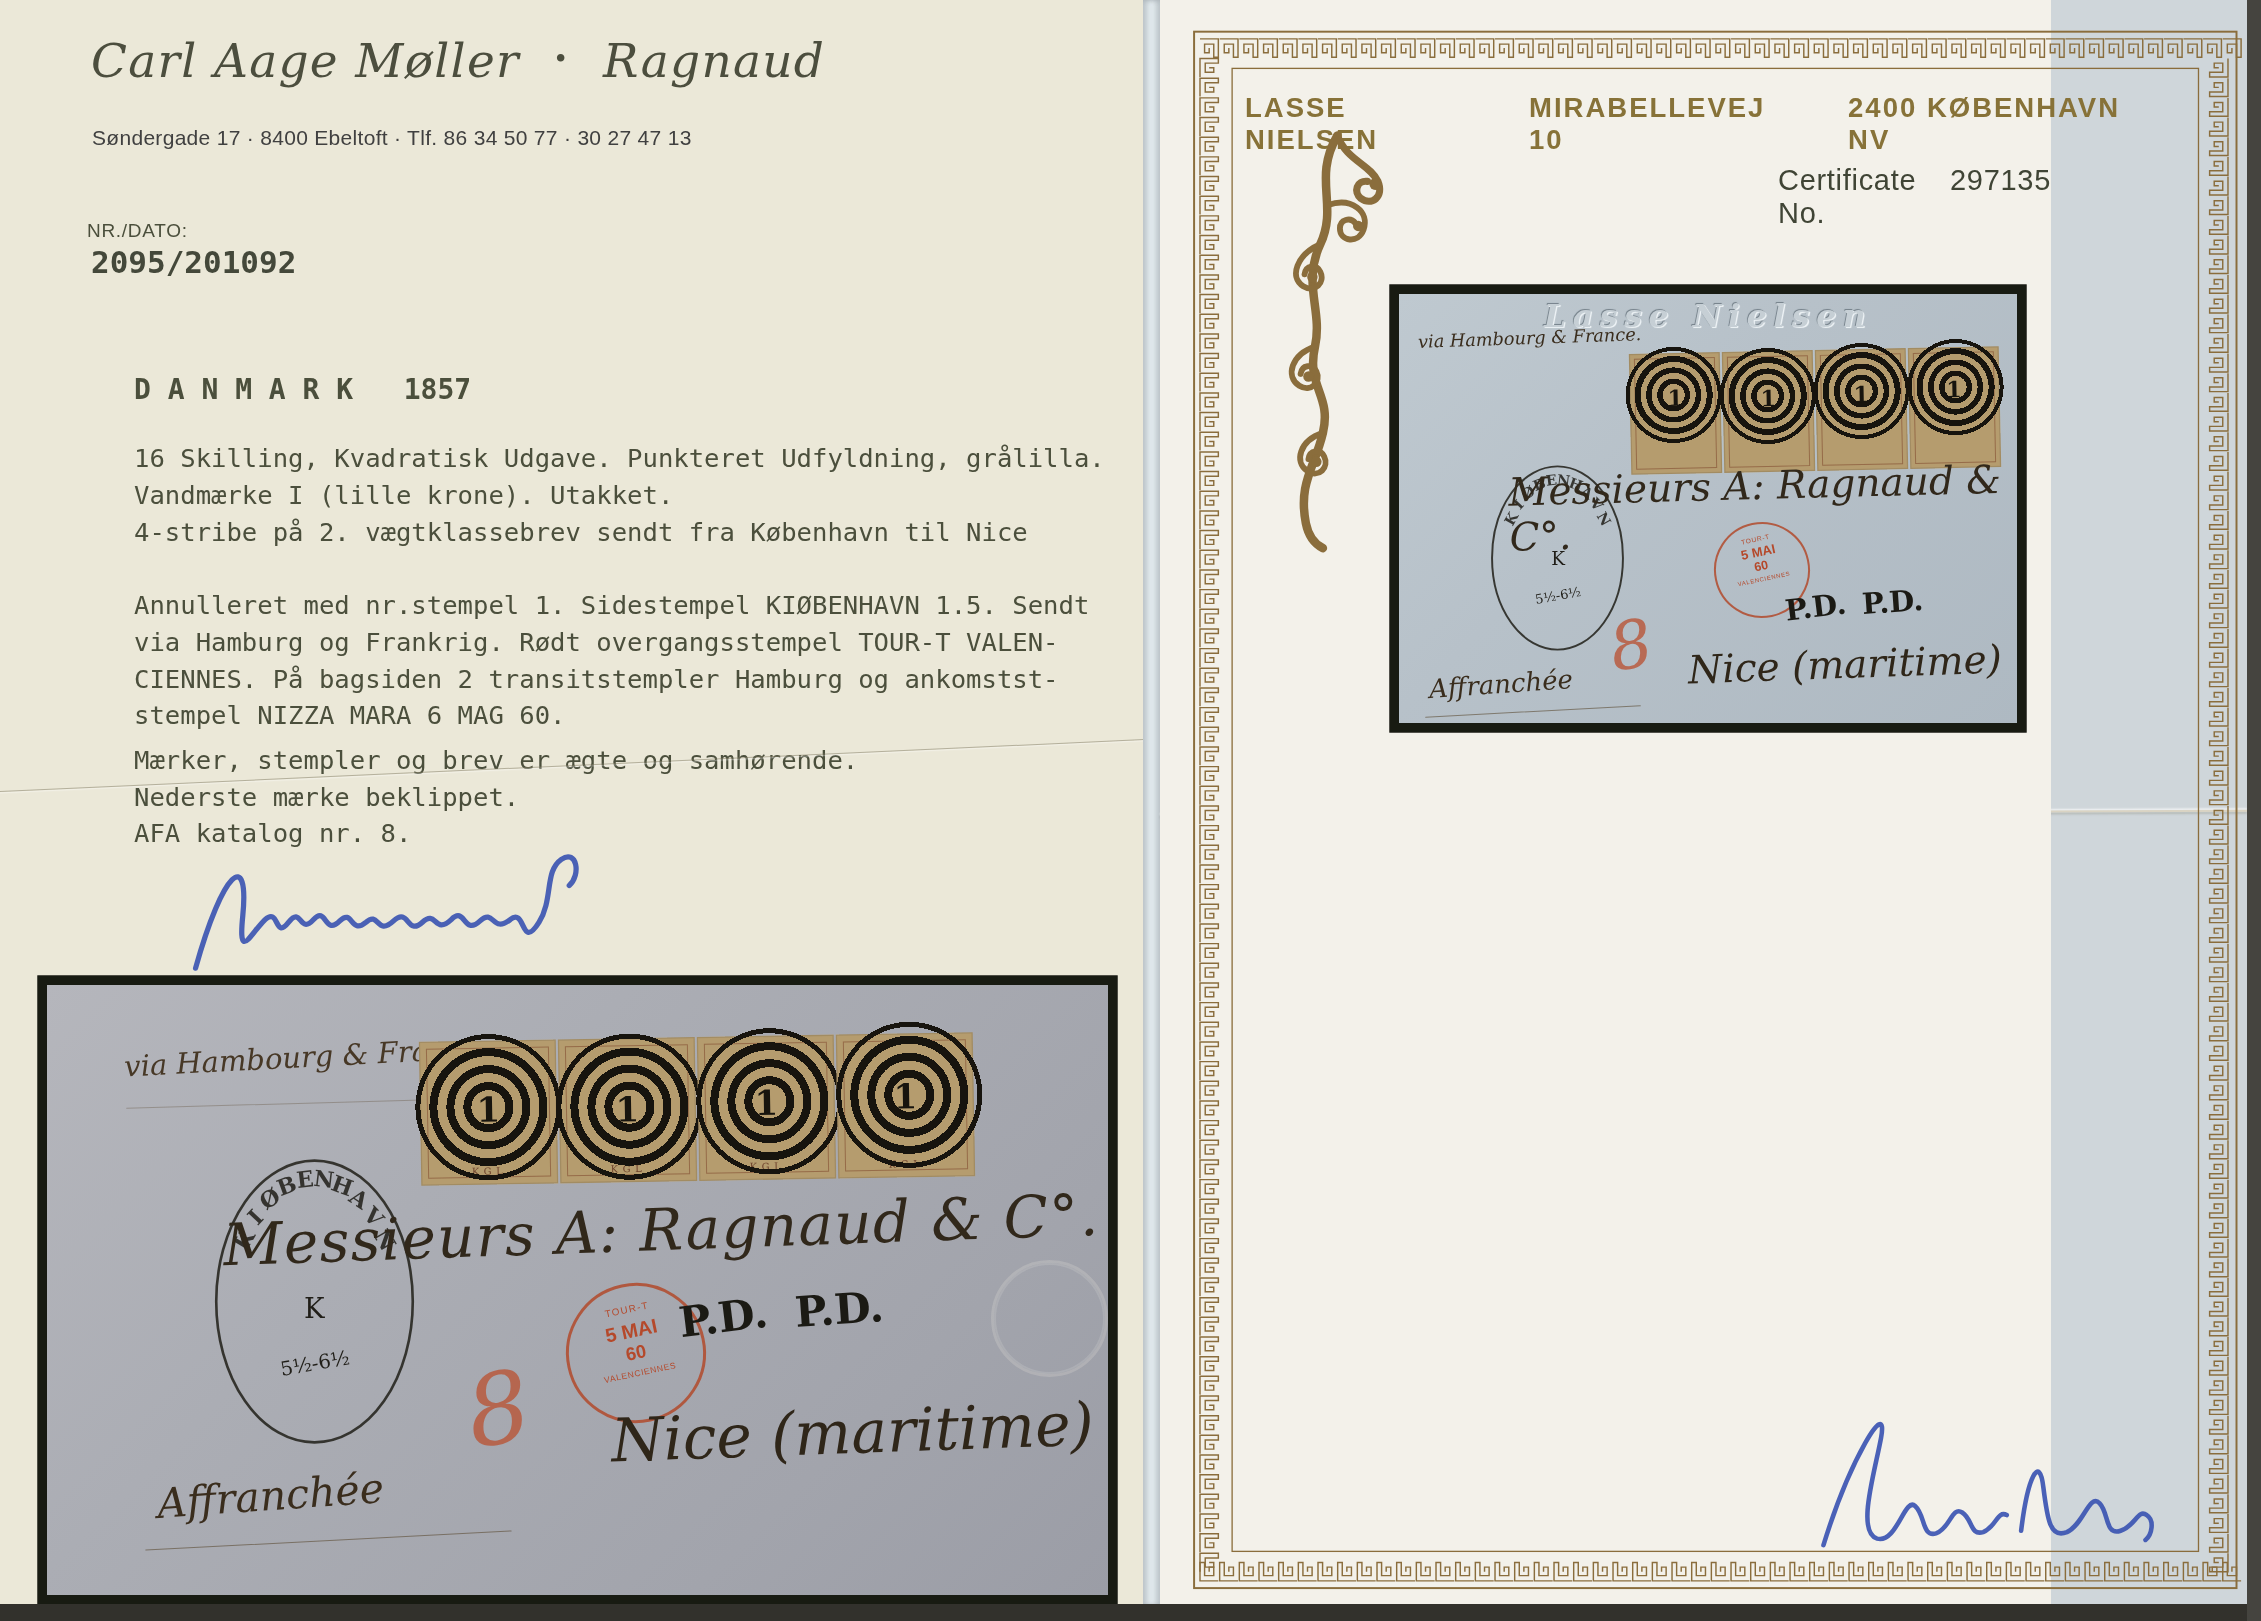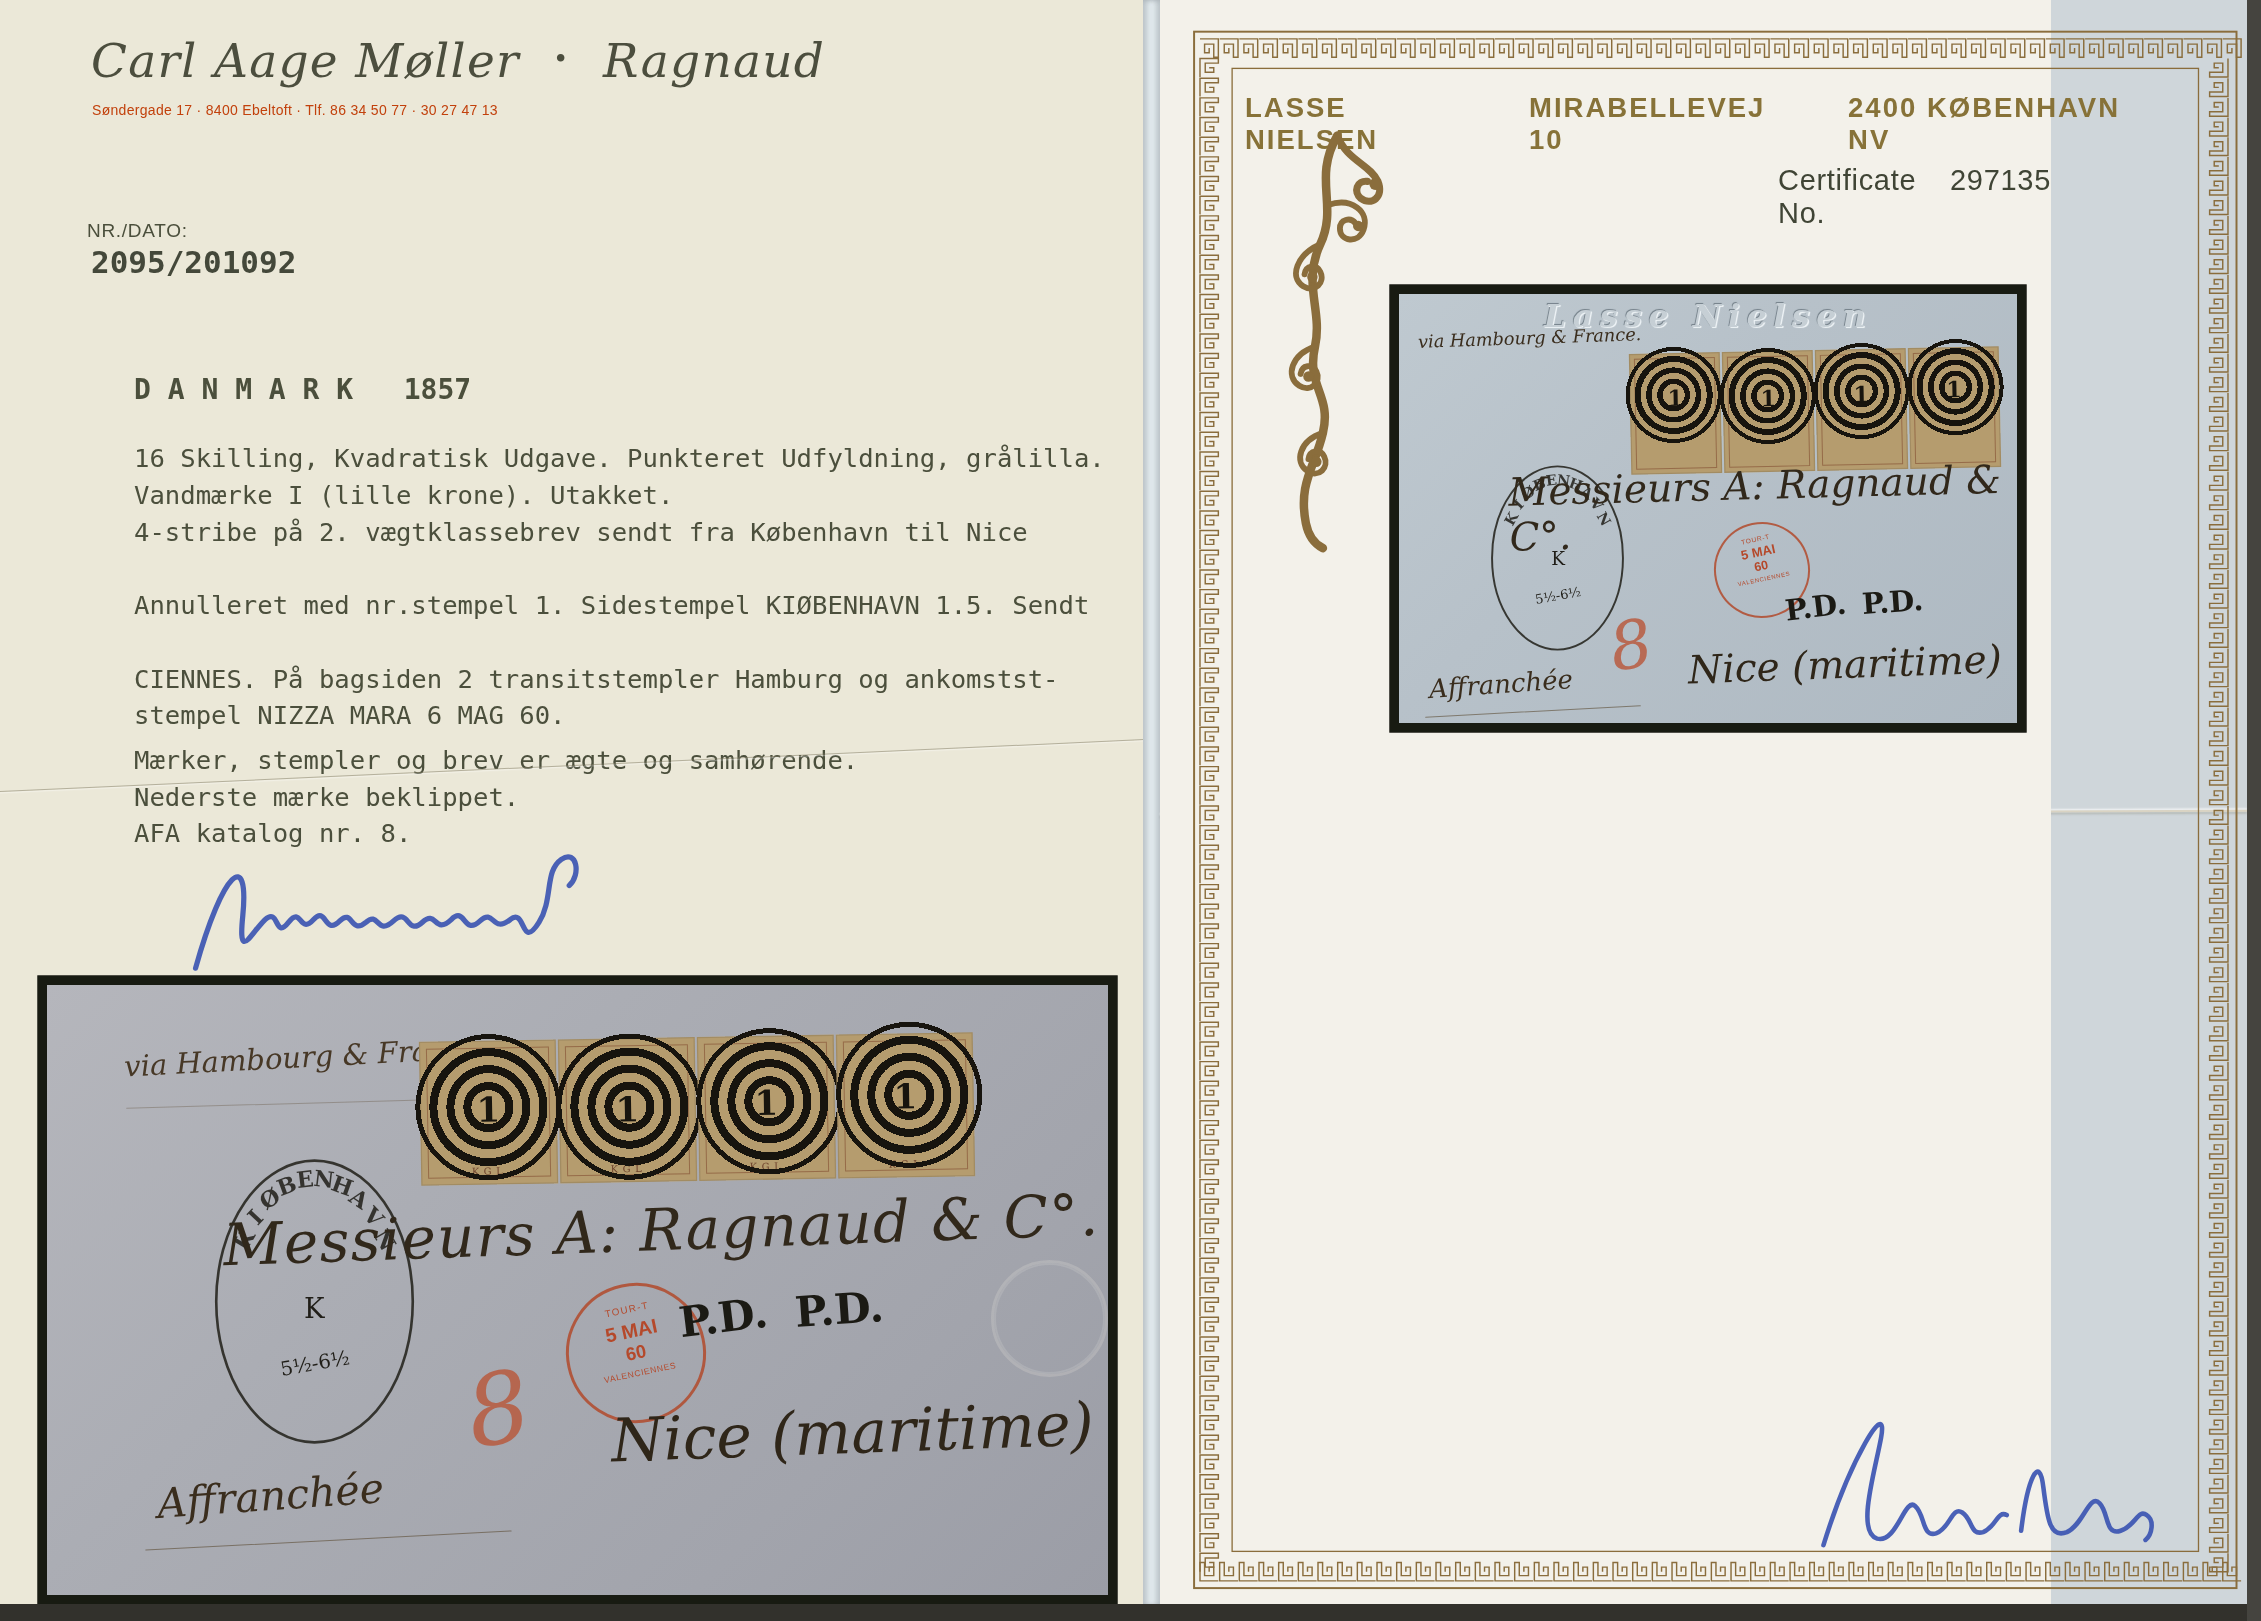--- a/index.html
+++ b/index.html
@@ -15,21 +15,21 @@
   
   .page-left{left:0;top:0;width:1143px;height:1606px;background:#ebe8d8}
   .page-gap{left:1143px;top:0;width:17px;height:1606px;background:#e2eaee;
             box-shadow:inset 3.9px 0 5.2px rgba(120,130,135,.35), inset -3.9px 0 5.2px rgba(120,130,135,.35)}
   .page-right{left:1160px;top:0;width:891px;height:1606px;background:#f3f1ea}
   .strip-bottom{left:0;top:1604px;width:2261px;height:17.7px;background:#32312c}
   .strip-right{left:2247px;top:0;width:13.8px;height:1622px;background:#45443f}
 
   
   .letterhead{left:91px;top:33px;font-size:47px;color:#4c4e3e;letter-spacing:1.3px}
-  .lh-addr{left:92px;top:102px;font-size:14px;color:#c2410c;letter-spacing:0.3px}
+  .lh-addr{left:92px;top:126px;font-size:21px;color:#404040;letter-spacing:0.3px}
   .ref-label{left:87px;top:220px;font-size:19px;color:#4b4f3c;letter-spacing:0.7px}
   .ref-value{left:91px;top:244px;font-size:31px;font-weight:bold;color:#44483a}
   .l-title{left:134px;top:373px;font-size:28px;font-weight:bold;color:#4b4f3c}
   .lline{position:absolute;left:134px;font-size:25.6px;color:#4b4f3c}
   .fold-left{left:-3.9px;top:765px;width:1154px;height:1.3px;background:rgba(135,130,105,.55);
              transform:rotate(-2.6deg);box-shadow:0 1.3px 1.3px rgba(255,255,255,.5)}
   .fold-right{left:1160px;top:812px;width:1087px;height:2px;background:#d9d3c3;
               transform:rotate(-.25deg);box-shadow:0 -1.3px 2px rgba(255,255,255,.8),0 2px 2px rgba(120,115,95,.3)}
 
   
@@ -91,20 +91,21 @@
 
   <div class="abs ref-label sans">NR./DATO:</div>
   <div class="abs ref-value mono">2095/201092</div>
 
   <div class="abs l-title mono pre">D A N M A R K   1857</div>
 
   <div class="lline mono" style="top:443px">16 Skilling, Kvadratisk Udgave. Punkteret Udfyldning, grålilla.</div>
   <div class="lline mono" style="top:480px">Vandmærke I (lille krone). Utakket.</div>
   <div class="lline mono" style="top:517px">4-stribe på 2. vægtklassebrev sendt fra København til Nice</div>
   <div class="lline mono" style="top:590px">Annulleret med nr.stempel 1. Sidestempel KIØBENHAVN 1.5. Sendt</div>
+  <div class="lline mono" style="top:627px">via Hamburg og Frankrig. Rødt overgangsstempel TOUR-T VALEN-</div>
   <div class="lline mono" style="top:664px">CIENNES. På bagsiden 2 transitstempler Hamburg og ankomstst-</div>
   <div class="lline mono" style="top:700px">stempel NIZZA MARA 6 MAG 60.</div>
 
   <div class="lline mono" style="top:745px">Mærker, stempler og brev er ægte og samhørende.</div>
   <div class="lline mono" style="top:782px">Nederste mærke beklippet.</div>
   <div class="lline mono" style="top:818px">AFA katalog nr. 8.</div>
 
   <div class="abs fold-left"></div>
 
   <svg class="abs" style="left:177px;top:837px" width="420" height="177" viewBox="0 0 640 270">

